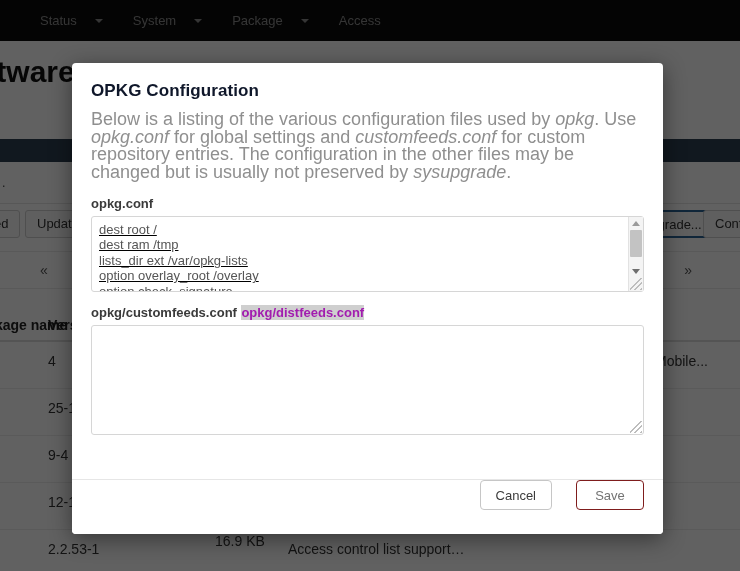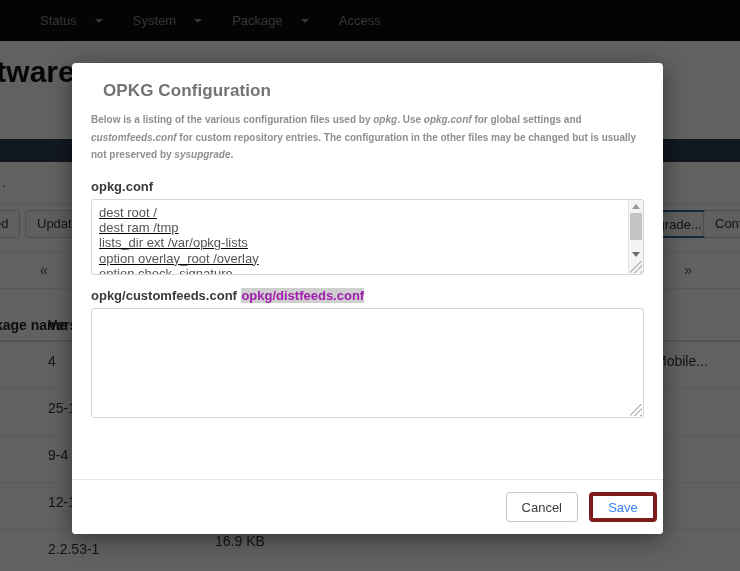--- a/index.html
+++ b/index.html
@@ -166,30 +166,29 @@
     box-shadow: 0 5px 22px rgba(0,0,0,0.45);
     z-index: 60;
     overflow: hidden;
   }
   .modal-inner {
     padding: 18px 19px 0 19px;
   }
   .modal-title {
     font-size: 17px;
     font-weight: bold;
-    color: #737373;
-    margin: 0 0 10px 12px;
+    color: #0f172a;
+    margin: 0 0 10px 0;
     letter-spacing: .1px;
   }
   .modal-desc {
-    font-size: 10px;
+    font-size: 18px;
     line-height: 17.5px;
     color: #8f8f8f;
     margin: 0 0 13px 0;
-    font-weight: bold;
   }
   .modal-desc em { font-style: italic; }
 
   .file-label {
     font-size: 13px;
     font-weight: bold;
     color: #3a3a3a;
     margin: 0 0 5px 0;
     display: inline-block;
   }
@@ -259,37 +258,37 @@
       linear-gradient(135deg, transparent 0 88%, #bdbdbd 88% 96%, transparent 96% 100%);
   }
 
   .modal-footer {
     position: absolute;
     left: 0; right: 0; bottom: 0;
     height: 55px;
     border-top: 1px solid #e6e6e6;
     display: flex;
     justify-content: flex-end;
-    align-items: center;
-    padding-right: 6px;
+    align-items: flex-start;
+    padding-right: 19px;
     gap: 11px;
     background: #fff;
   }
   .btn {
     height: 30px;
     min-width: 68px;
     padding: 0 15px;
     font-size: 13px;
     border-radius: 4px;
     background: #fff;
     cursor: pointer;
     font-family: "Liberation Sans", sans-serif;
   }
   .btn-cancel { border: 1px solid #c6c6c6; color: #3b3b3b; }
-  .btn-save   { border: 4px solid #7f1d1d; color: #3b82f6; }
+  .btn-save   { border: 1px solid #7f1d1d; color: #737373; margin-left: 13px; }
 </style>
 </head>
 <body>
 
 <div id="page-root">
 
   <div class="navbar">
     <div class="nav-item">
       <span>Status</span>
       <span class="caret"></span>
@@ -346,20 +345,21 @@
       </div>
       <div class="t-row">
         <div class="c-ver">9-4</div>
       </div>
       <div class="t-row">
         <div class="c-ver">12-1</div>
       </div>
       <div class="t-row">
         <div class="c-ver">2.2.53-1</div>
         <div class="c-size">16.9 KB</div>
+        <div class="c-desc">Access control list support…</div>
       </div>
     </div>
 
   </div>
 </div>
 
 <div id="overlay"></div>
 
 <div id="modal">
   <div class="modal-inner">

